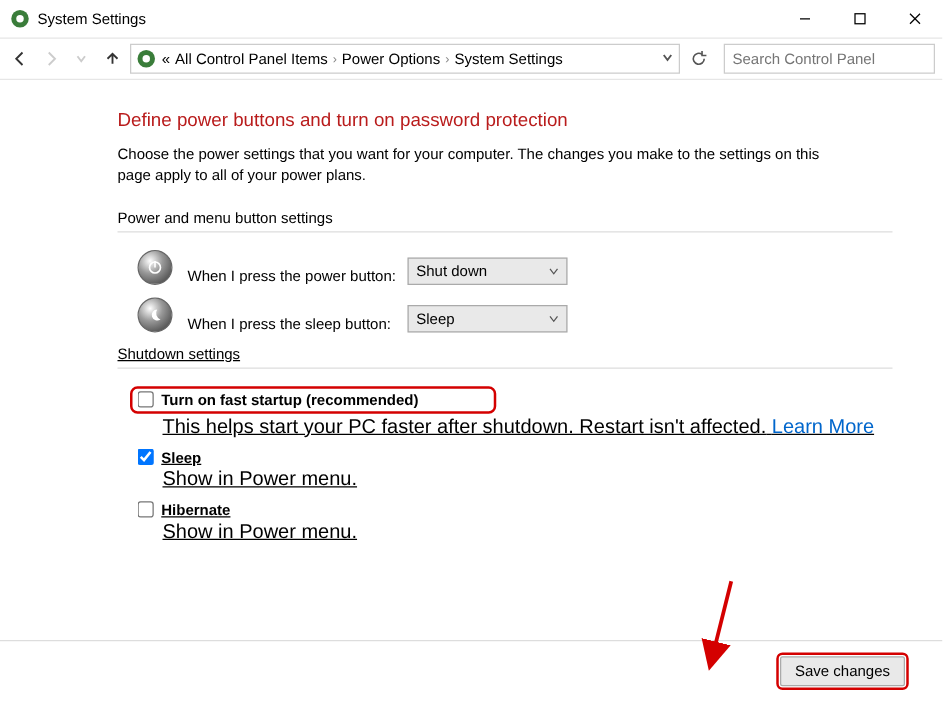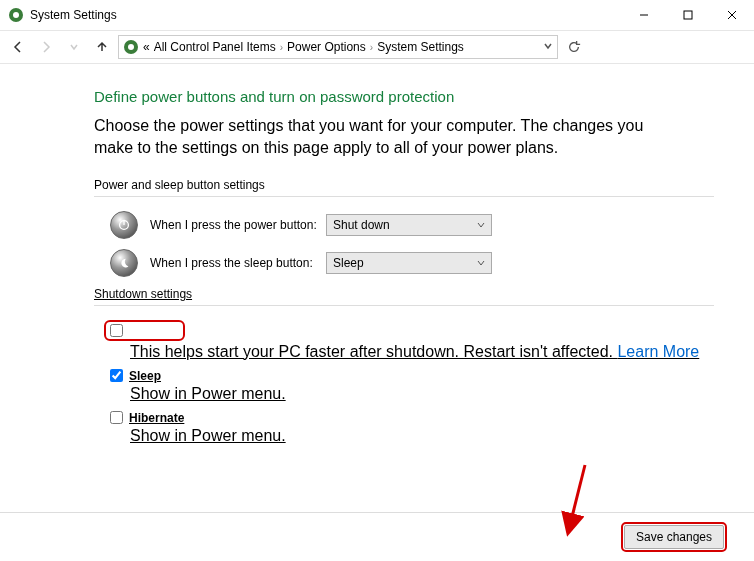--- a/index.html
+++ b/index.html
@@ -13,29 +13,29 @@
   .nav-arrow { width: 24px; height: 24px; display: flex; align-items: center; justify-content: center; color: #555; }
   .nav-arrow.disabled { color: #ccc; }
   .addr { display: flex; align-items: center; border: 1px solid #ccc; height: 24px; padding: 0 4px; flex: 0 0 auto; width: 440px; background: #fff; }
   .addr .cp-icon { width: 16px; height: 16px; margin-right: 4px; }
   .addr .sep { color: #888; margin: 0 4px; font-size: 10px; }
   .addr .crumb { font-size: 12px; color: #000; }
   .addr .chev { margin-left: auto; color: #555; }
   .refresh { width: 24px; height: 24px; display: flex; align-items: center; justify-content: center; color: #555; }
   .searchbox { border: 1px solid #ccc; height: 24px; width: 172px; margin-left: 6px; padding: 0 6px; font-size: 12px; color: #888; }
   .content { padding: 24px 40px 0 94px; }
-  h1 { font-size: 15px; color: #15803d; font-weight: 400; margin-bottom: 10px; }
-  .desc { font-size: 16px; color: #000; line-height: 1.4; margin-bottom: 18px; max-width: 580px; }
+  h1 { font-size: 15px; color: #b91c1c; font-weight: 400; margin-bottom: 10px; }
+  .desc { font-size: 12px; color: #000; line-height: 1.4; margin-bottom: 18px; max-width: 580px; }
   .section-title { font-size: 12px; color: #000; margin-bottom: 4px; }
   .section-line { border-top: 1px solid #ddd; margin-bottom: 14px; }
-  .btn-row { display: flex; align-items: center; margin-bottom: 10px; padding-left: 16px; }
+  .btn-row { display: flex; align-items: flex-end; margin-bottom: 10px; padding-left: 16px; }
   .round-icon { width: 28px; height: 28px; border-radius: 50%; background: radial-gradient(circle at 35% 30%, #fff, #999 40%, #333 100%); border: 1px solid #666; margin-right: 12px; display:flex; align-items:center; justify-content:center; }
   .round-icon svg { width: 14px; height: 14px; }
   .btn-row .label { width: 176px; font-size: 12px; }
-  .dropdown { border: 1px solid #aaa; background: #e9e9e9; height: 22px; width: 166px; font-size: 12px; padding: 0 6px; display: flex; align-items: center; justify-content: space-between; }
+  .dropdown { border: 1px solid #aaa; background: #e9e9e9; height: 22px; width: 128px; font-size: 12px; padding: 0 6px; display: flex; align-items: center; justify-content: space-between; }
   .shutdown-block { margin-top: 10px; text-decoration: underline; }
   .opt { padding-left: 16px; margin-bottom: 8px; }
   .opt .row1 { display: flex; align-items: center; gap: 6px; font-size: 12px; }
   .opt .row1 b { font-weight: 600; }
   .opt .sub { font-size: 16px; color: #000; padding-left: 20px; margin-top: 2px; }
   .opt .sub a { color: #0066cc; text-decoration: none; }
   input[type=checkbox]{ width:13px; height:13px; }
   .highlight-box { border: 2.5px solid #d40000; border-radius: 6px; padding: 2px 4px; display: inline-flex; align-items: center; gap: 6px; }
   .footer { position: absolute; bottom: 12px; right: 30px; display: flex; gap: 8px; }
   .btn { border: 1px solid #aaa; background: #e9e9e9; height: 24px; width: 100px; font-size: 12px; display: flex; align-items: center; justify-content: center; }
@@ -109,27 +109,28 @@
     <span class="chev"><svg width="10" height="10">
           <path d="M2 3 L5 7 L8 3" fill="none" stroke="#555" stroke-width="1.5"></path>
         </svg></span>
   </div>
   <div class="refresh">
       <svg width="14" height="14" viewBox="0 0 16 16">
         <path d="M13 8a5 5 0 1 1-2-4" fill="none" stroke="#555" stroke-width="1.5"></path>
         <path d="M11 1 L11 5 L15 5" fill="none" stroke="#555" stroke-width="1.5"></path>
       </svg>
     </div>
+  <input class="searchbox" placeholder="Search Control Panel" style="">
 </div>
 
 <div class="content">
   <h1>Define power buttons and turn on password protection</h1>
   <p class="desc">Choose the power settings that you want for your computer. The changes you make to the settings on this page apply to all of your power plans.</p>
 
-  <div class="section-title">Power and sleep button settings</div>
+  <div class="section-title">Power and menu button settings</div>
   <div class="section-line"></div>
 
   <div class="btn-row">
     <div class="round-icon">
         <svg viewBox="0 0 16 16">
           <circle cx="8" cy="8" r="5" fill="none" stroke="#fff" stroke-width="1.5"></circle>
           <line x1="8" y1="2" x2="8" y2="8" stroke="#fff" stroke-width="1.5"></line>
         </svg>
       </div>
     <span class="label">When I press the power button:</span>
@@ -156,20 +157,21 @@
     </div>
   </div>
 
   <div class="shutdown-block">
     <div class="section-title">Shutdown settings</div>
     <div class="section-line"></div>
 
     <div class="opt" style="padding-left:10px;">
       <span class="highlight-box">
         <input type="checkbox" style="">
+        <b>Turn on fast startup (recommended)</b>
         <span style="width:50px; display:inline-block;"></span>
       </span>
       <div class="sub" style="padding-left:26px;">
         <span>This helps start your PC faster after shutdown. Restart isn't affected.</span>
         <a href="#">Learn More</a>
       </div>
     </div>
 
     <div class="opt">
       <div class="row1">

